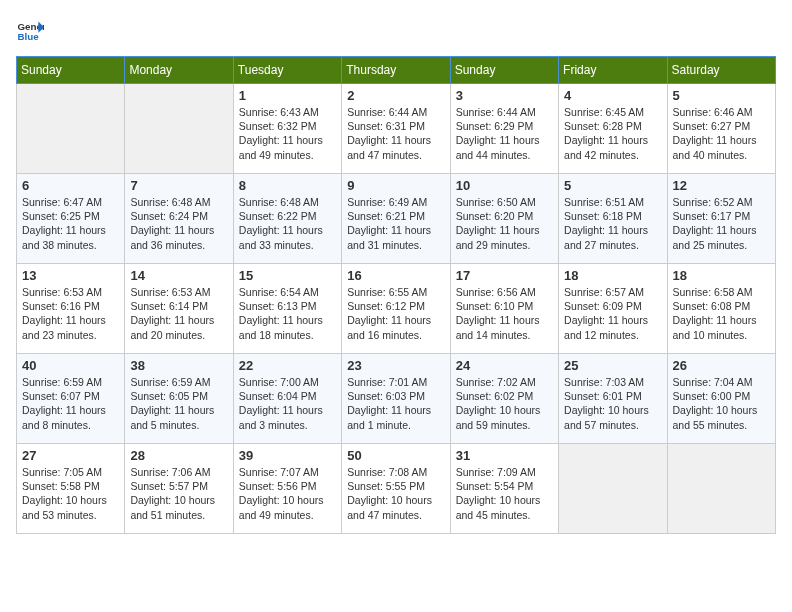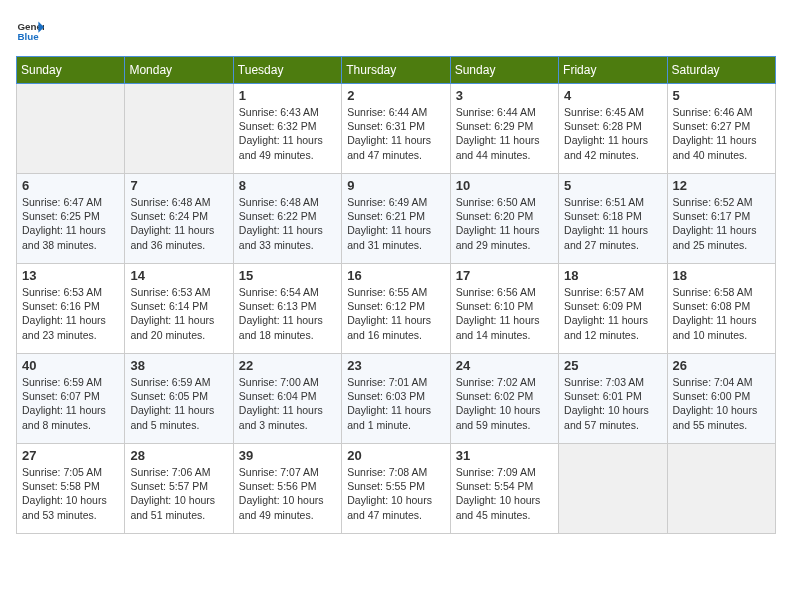--- a/index.html
+++ b/index.html
@@ -236,21 +236,21 @@
         </td>
         <td>
           <span class="day-number">28</span>
           <div class="cell-content">Sunrise: 7:06 AM<br>Sunset: 5:57 PM<br>Daylight: 10 hours and 51 minutes.</div>
         </td>
         <td>
           <span class="day-number">39</span>
           <div class="cell-content">Sunrise: 7:07 AM<br>Sunset: 5:56 PM<br>Daylight: 10 hours and 49 minutes.</div>
         </td>
         <td>
-          <span class="day-number">20</span>
+          <span class="day-number">50</span>
           <div class="cell-content">Sunrise: 7:08 AM<br>Sunset: 5:55 PM<br>Daylight: 10 hours and 47 minutes.</div>
         </td>
         <td>
           <span class="day-number">31</span>
           <div class="cell-content">Sunrise: 7:09 AM<br>Sunset: 5:54 PM<br>Daylight: 10 hours and 45 minutes.</div>
         </td>
         <td class="empty-cell"></td>
         <td class="empty-cell"></td>
       </tr>
     </tbody>

